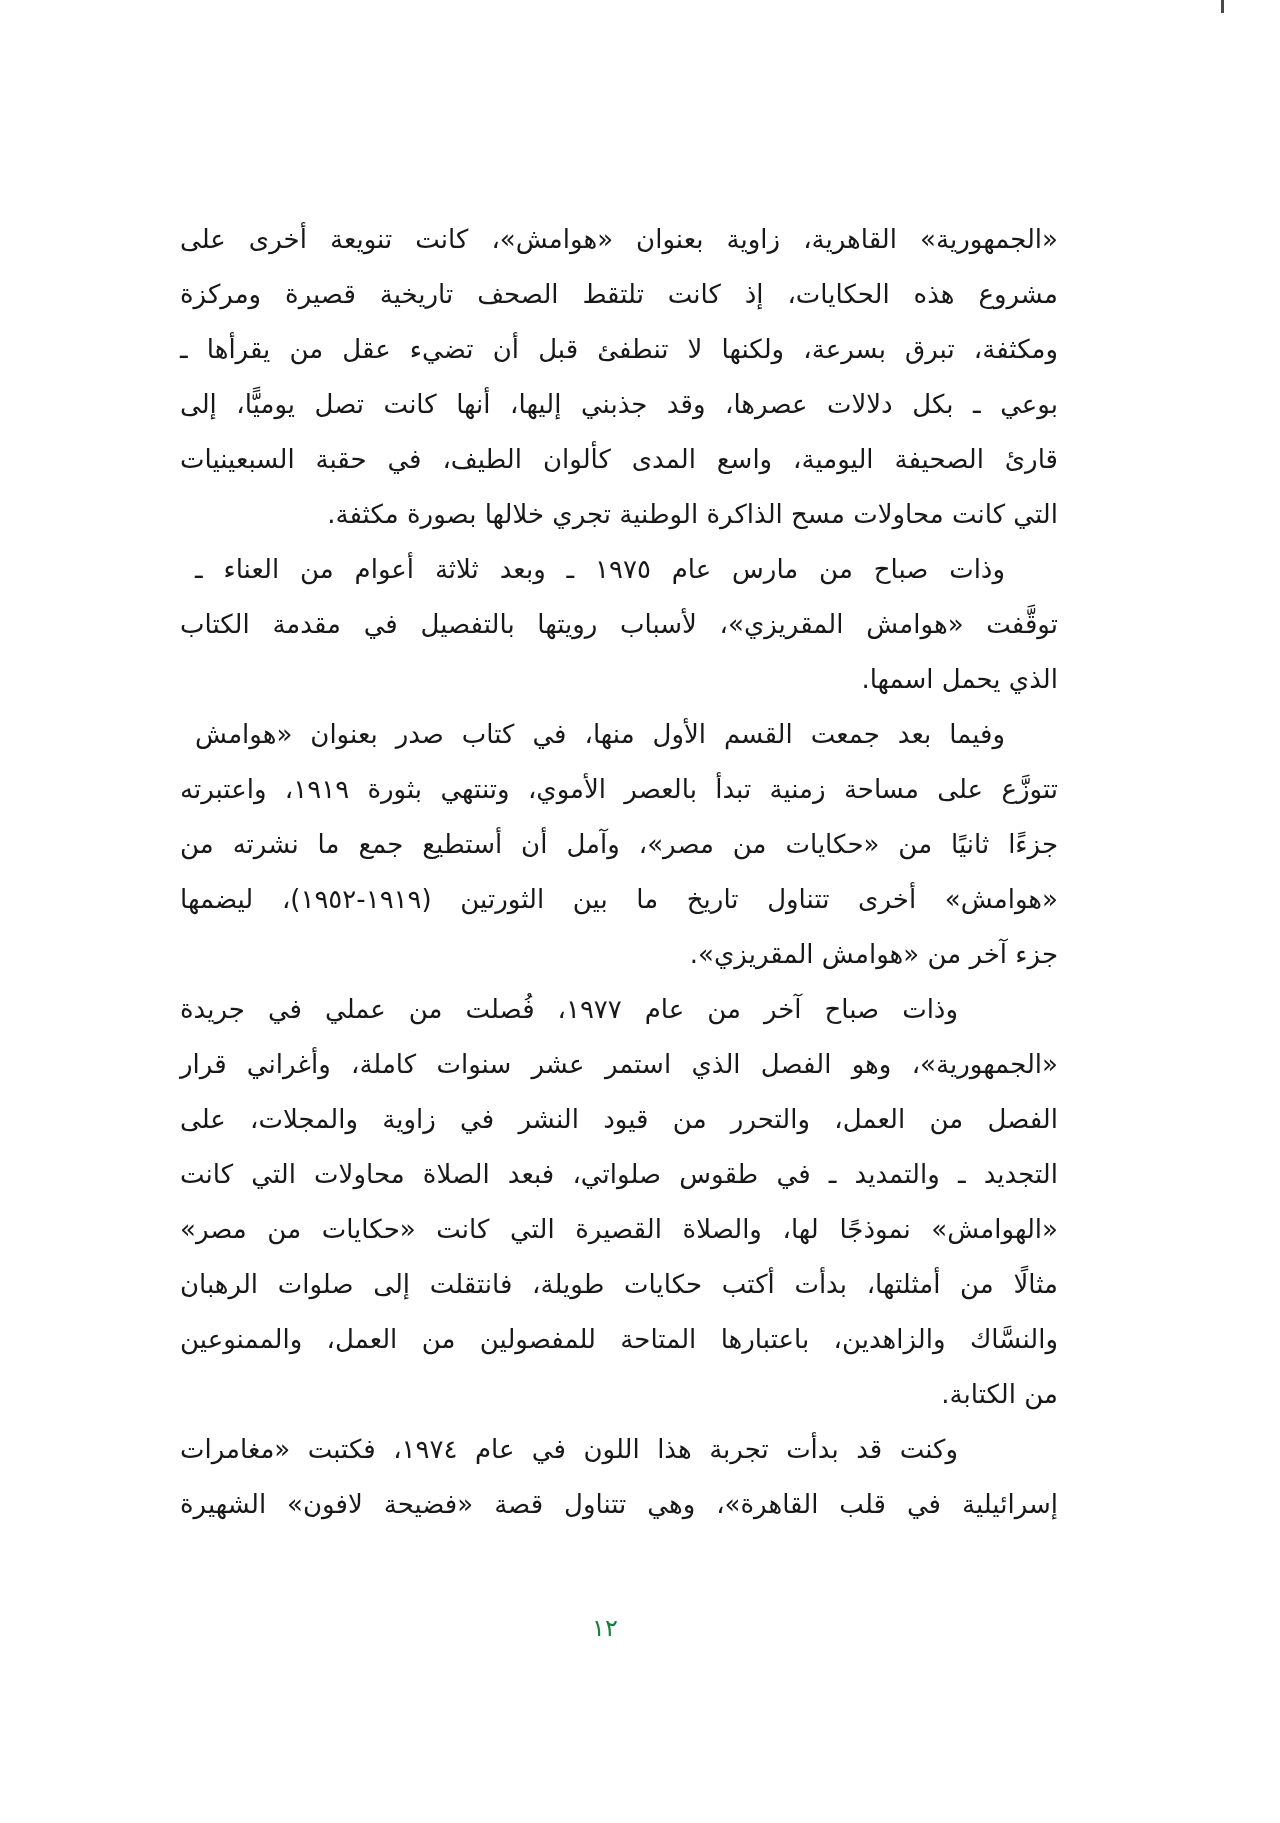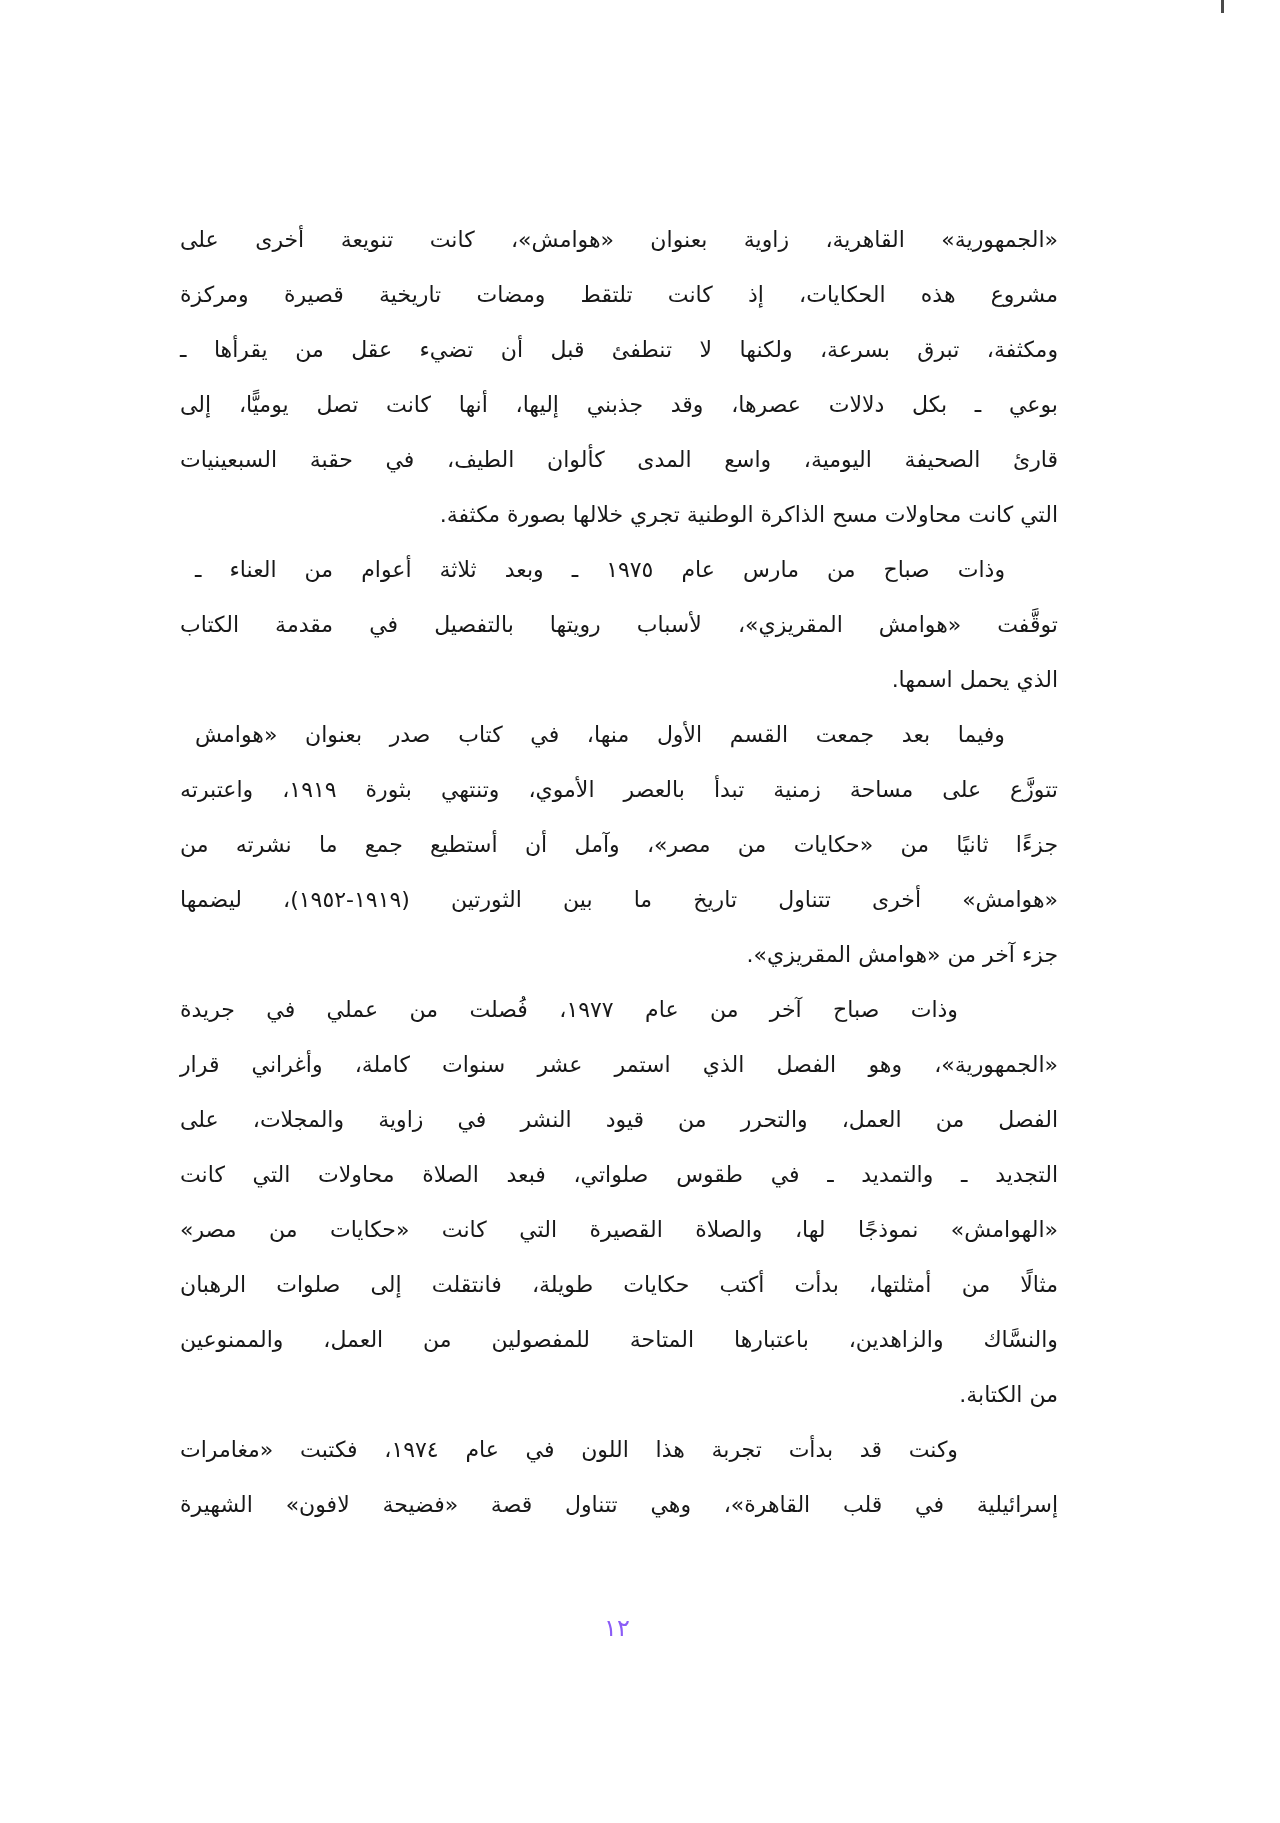--- a/index.html
+++ b/index.html
@@ -28,56 +28,56 @@
   .textblock {
     position: absolute;
     top: 212px;
     right: 222px;
     width: 878px;
     direction: rtl;
   }
   .line {
     height: 55px;
     line-height: 55px;
-    font-size: 22px;
+    font-size: 26px;
     white-space: nowrap;
     text-align: justify;
     text-align-last: justify;
     color: #181818;
   }
   .line.last-right {
     text-align-last: right;
   }
   .line.indent-normal {
     padding-right: 53px;
     margin-left: 15px;
   }
   .line.indent-large {
     padding-right: 100px;
   }
   .pagenum {
     position: absolute;
     top: 1608px;
-    right: 224px;
+    right: 236px;
     width: 878px;
     text-align: center;
     font-size: 24px;
     line-height: 40px;
-    color: #8b5cf6;
+    color: #15803d;
     direction: rtl;
   }
 </style>
 </head>
 <body>
 
 <div class="page">
   <div class="scan-tick"></div>
   <div class="textblock" id="textblock">
       <div class="line">«الجمهورية» القاهرية، زاوية بعنوان «هوامش»، كانت تنويعة أخرى على</div>
-      <div class="line">مشروع هذه الحكايات، إذ كانت تلتقط ومضات تاريخية قصيرة ومركزة</div>
+      <div class="line">مشروع هذه الحكايات، إذ كانت تلتقط الصحف تاريخية قصيرة ومركزة</div>
       <div class="line">ومكثفة، تبرق بسرعة، ولكنها لا تنطفئ قبل أن تضيء عقل من يقرأها ـ</div>
       <div class="line">بوعي ـ بكل دلالات عصرها، وقد جذبني إليها، أنها كانت تصل يوميًّا، إلى</div>
       <div class="line">قارئ الصحيفة اليومية، واسع المدى كألوان الطيف، في حقبة السبعينيات</div>
       <div class="line last-right">التي كانت محاولات مسح الذاكرة الوطنية تجري خلالها بصورة مكثفة.</div>
       <div class="line indent-normal">وذات صباح من مارس عام ١٩٧٥ ـ وبعد ثلاثة أعوام من العناء ـ</div>
       <div class="line">توقَّفت «هوامش المقريزي»، لأسباب رويتها بالتفصيل في مقدمة الكتاب</div>
       <div class="line last-right">الذي يحمل اسمها.</div>
       <div class="line indent-normal">وفيما بعد جمعت القسم الأول منها، في كتاب صدر بعنوان «هوامش</div>
       <div class="line">تتوزَّع على مساحة زمنية تبدأ بالعصر الأموي، وتنتهي بثورة ١٩١٩، واعتبرته</div>
       <div class="line">جزءًا ثانيًا من «حكايات من مصر»، وآمل أن أستطيع جمع ما نشرته من</div>

